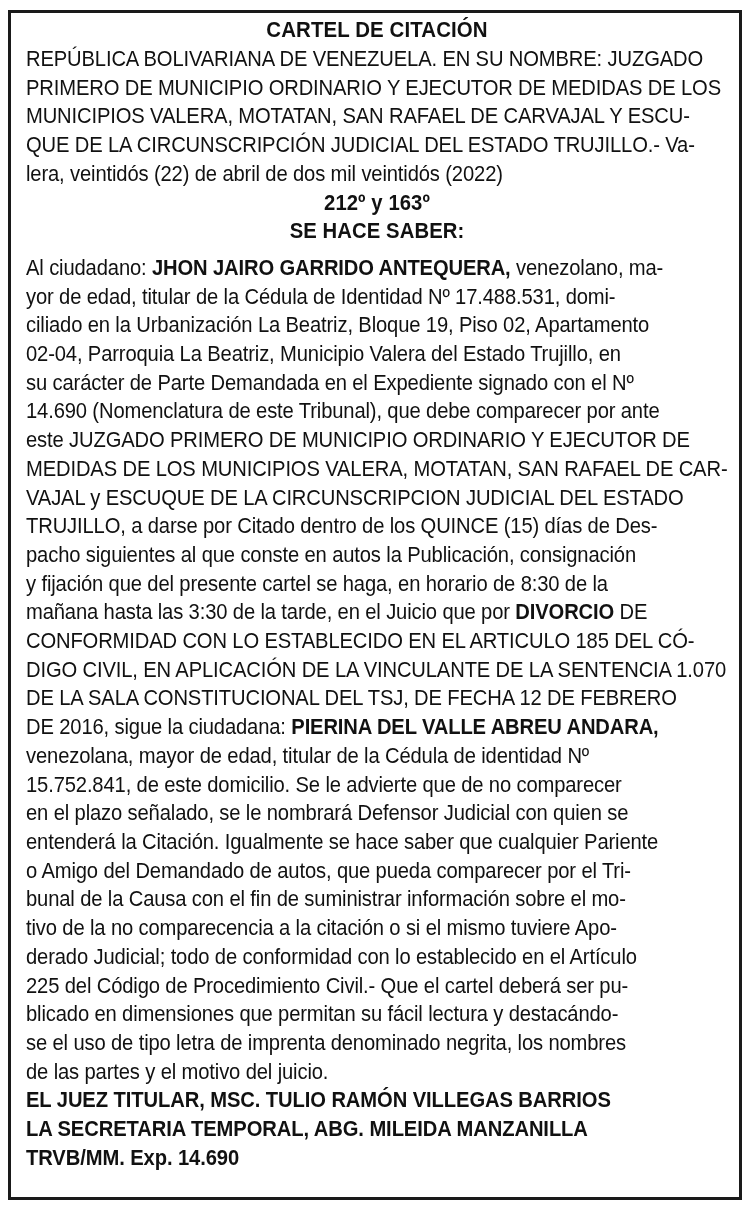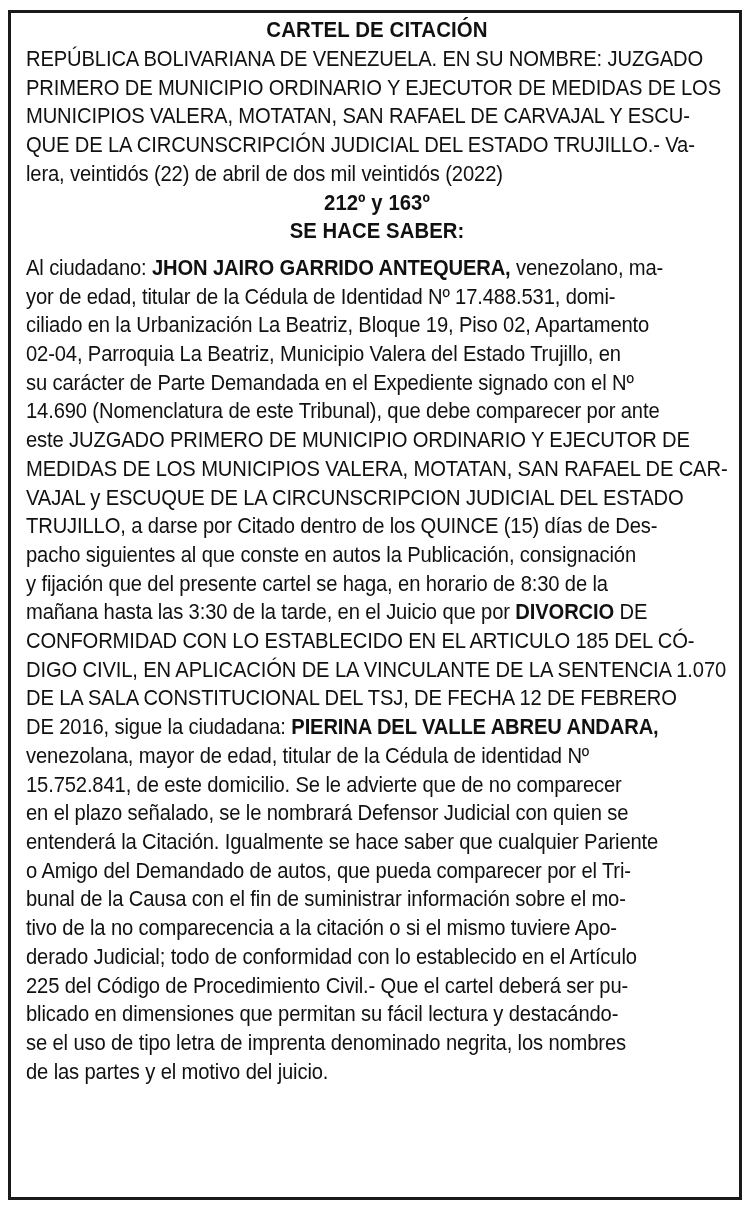--- a/index.html
+++ b/index.html
@@ -120,15 +120,20 @@
         <div class="doc-line"><span>o Amigo del Demandado de autos, que pueda comparecer por el Tri-</span></div>
         <div class="doc-line"><span>bunal de la Causa con el fin de suministrar información sobre el mo-</span></div>
         <div class="doc-line"><span>tivo de la no comparecencia a la citación o si el mismo tuviere Apo-</span></div>
         <div class="doc-line"><span>derado Judicial; todo de conformidad con lo establecido en el Artículo</span></div>
         <div class="doc-line"><span>225 del Código de Procedimiento Civil.- Que el cartel deberá ser pu-</span></div>
         <div class="doc-line"><span>blicado en dimensiones que permitan su fácil lectura y destacándo-</span></div>
         <div class="doc-line"><span>se el uso de tipo letra de imprenta denominado negrita, los nombres</span></div>
         <div class="doc-line"><span>de las partes y el motivo del juicio.</span></div>
       </div>
 
+    <div id="signature-block">
+        <div class="doc-foot">EL JUEZ TITULAR, MSC. TULIO RAMÓN VILLEGAS BARRIOS</div>
+        <div class="doc-foot">LA SECRETARIA TEMPORAL, ABG. MILEIDA MANZANILLA</div>
+        <div class="doc-foot">TRVB/MM. Exp. 14.690</div>
+      </div>
 
   </div>
 </div>
 
 </body></html>

